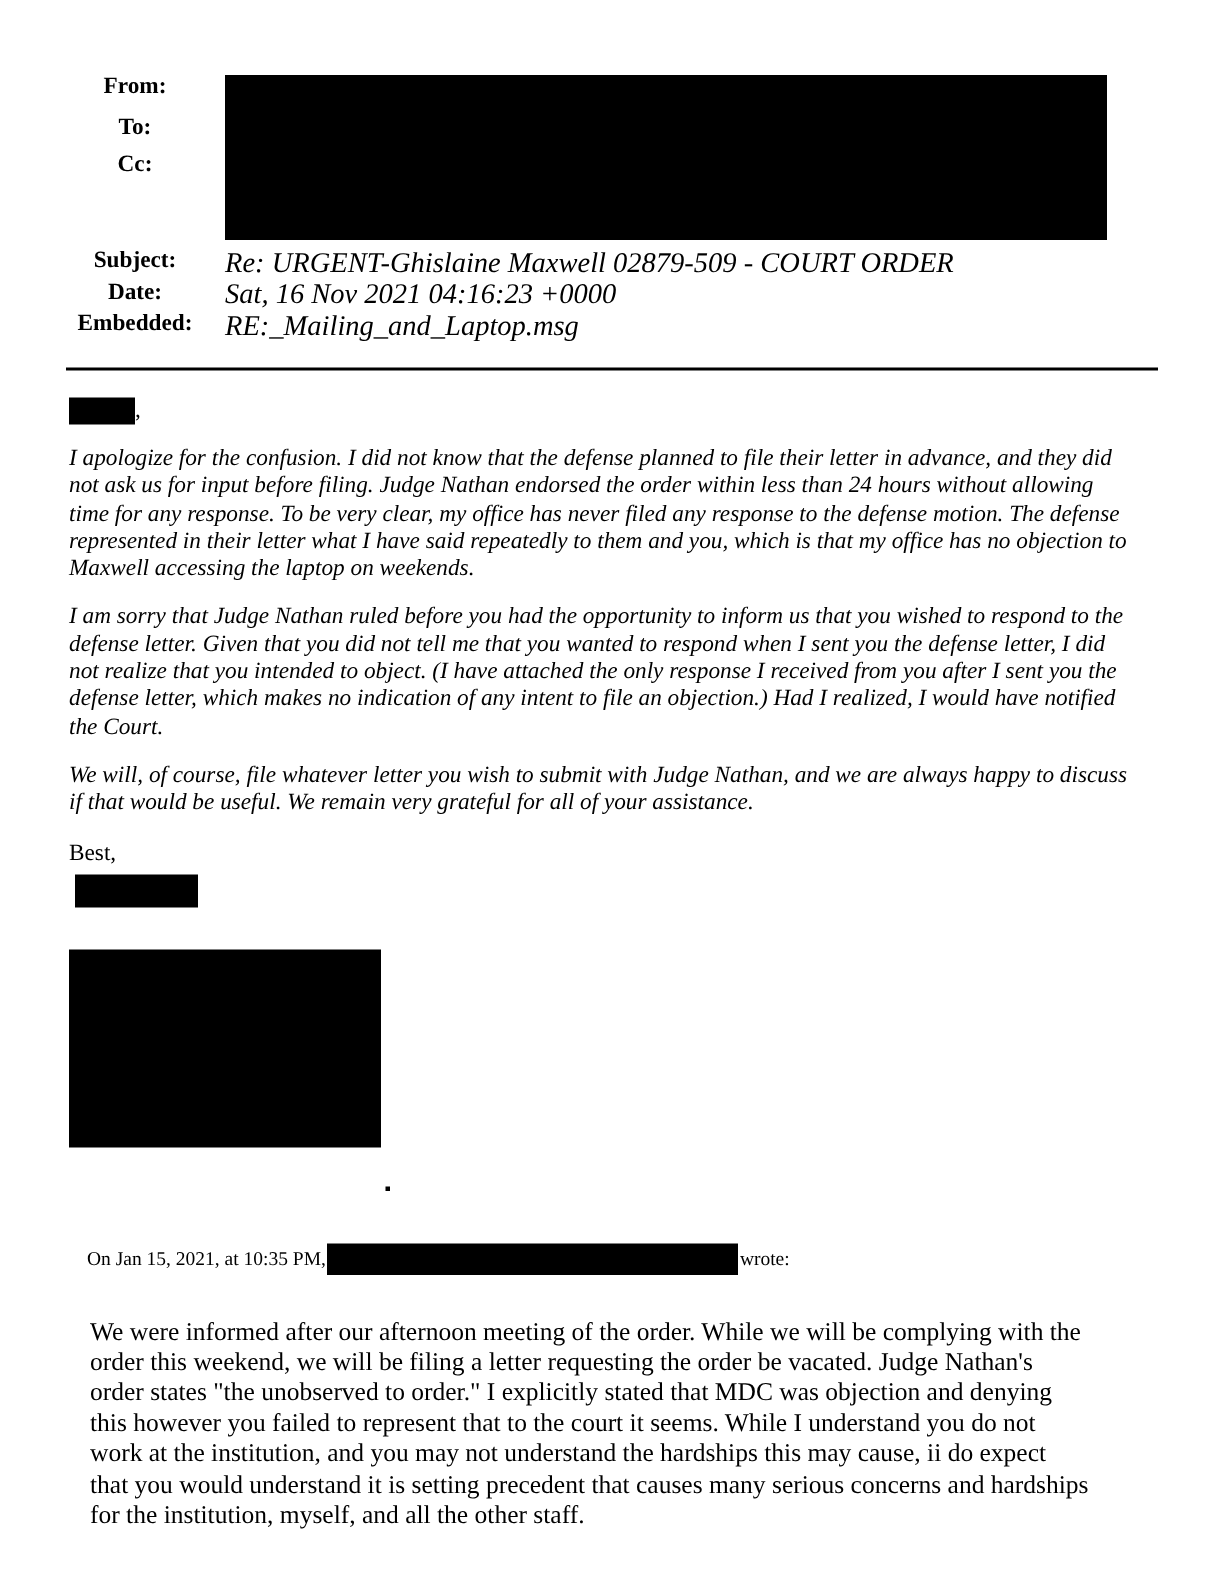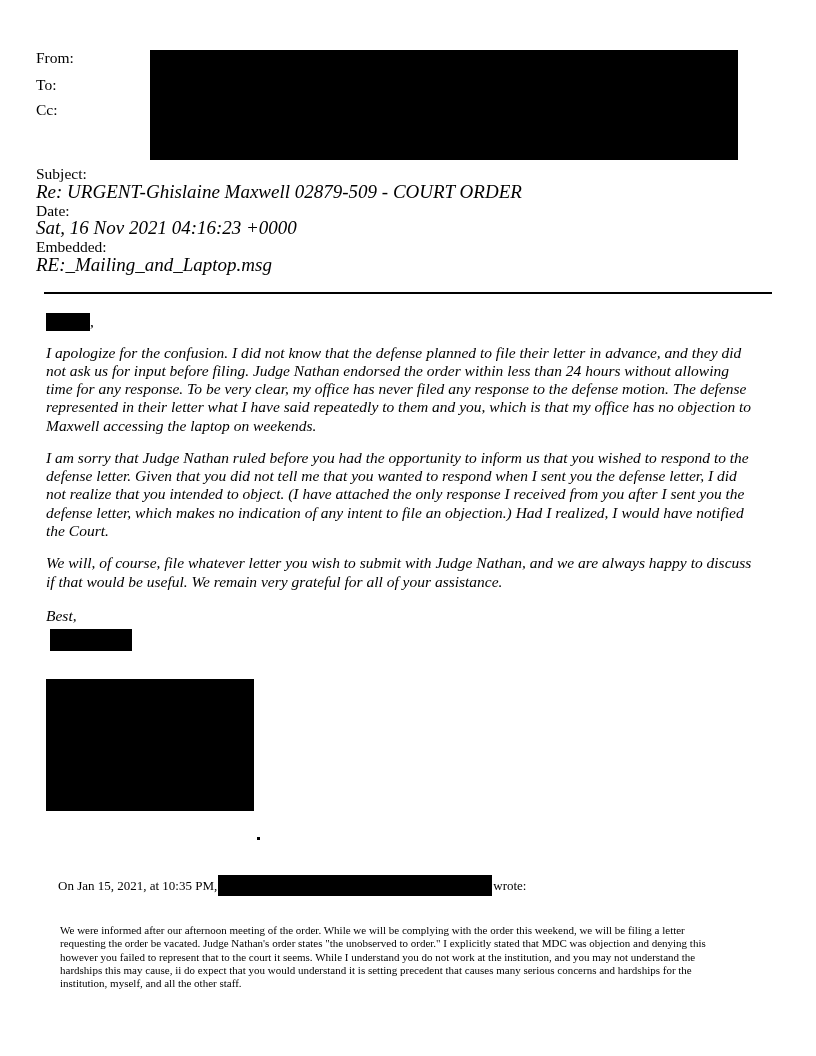--- a/index.html
+++ b/index.html
@@ -28,22 +28,22 @@
     margin-top: 10px;
     position: relative;
   }
   .hdr-row {
     display: flex;
     align-items: flex-start;
     line-height: 1.0;
   }
   .hdr-label {
     width: 108px;
-    text-align: left;
-    font-weight: normal;
+    text-align: center;
+    font-weight: bold;
     font-size: 15.5px;
     padding-right: 6px;
     white-space: nowrap;
     flex: none;
   }
   .hdr-value {
     font-size: 19px;
     flex: 1;
     font-style: italic;
   }
@@ -59,21 +59,20 @@
     display: block;
   }
 
   .hdr-redact-big {
     width: 588px;
     height: 110px;
   }
 
   .subject-row, .date-row, .embedded-row {
     margin-top: 2px;
-    flex-direction: column;
   }
 
   
   .divider {
     border: none;
     border-top: 2.5px solid #000;
     margin: 18px 4px 0 8px;
     width: 728px;
   }
 
@@ -97,21 +96,20 @@
     font-size: 15.5px;
     vertical-align: bottom;
   }
   p.para {
     margin: 0 0 14px 0;
     text-align: left;
     font-style: italic;
   }
   .best {
     margin: 16px 0 4px 0;
-    font-style: italic;
   }
   .sig-redact {
     width: 82px;
     height: 22px;
     margin: 2px 0 0 4px;
   }
   .block-redact {
     width: 208px;
     height: 132px;
     margin: 28px 0 0 0;
@@ -136,21 +134,21 @@
   .quote-intro .redact {
     width: 274px;
     height: 21px;
     margin: 0 1px;
   }
 
   .quoted {
     margin-top: 28px;
     padding-left: 14px;
     padding-right: 30px;
-    font-size: 11px;
+    font-size: 17px;
     line-height: 1.2;
   }
   .quoted p {
     margin: 0;
   }
 </style>
 </head>
 <body>
 
 <div class="page">

